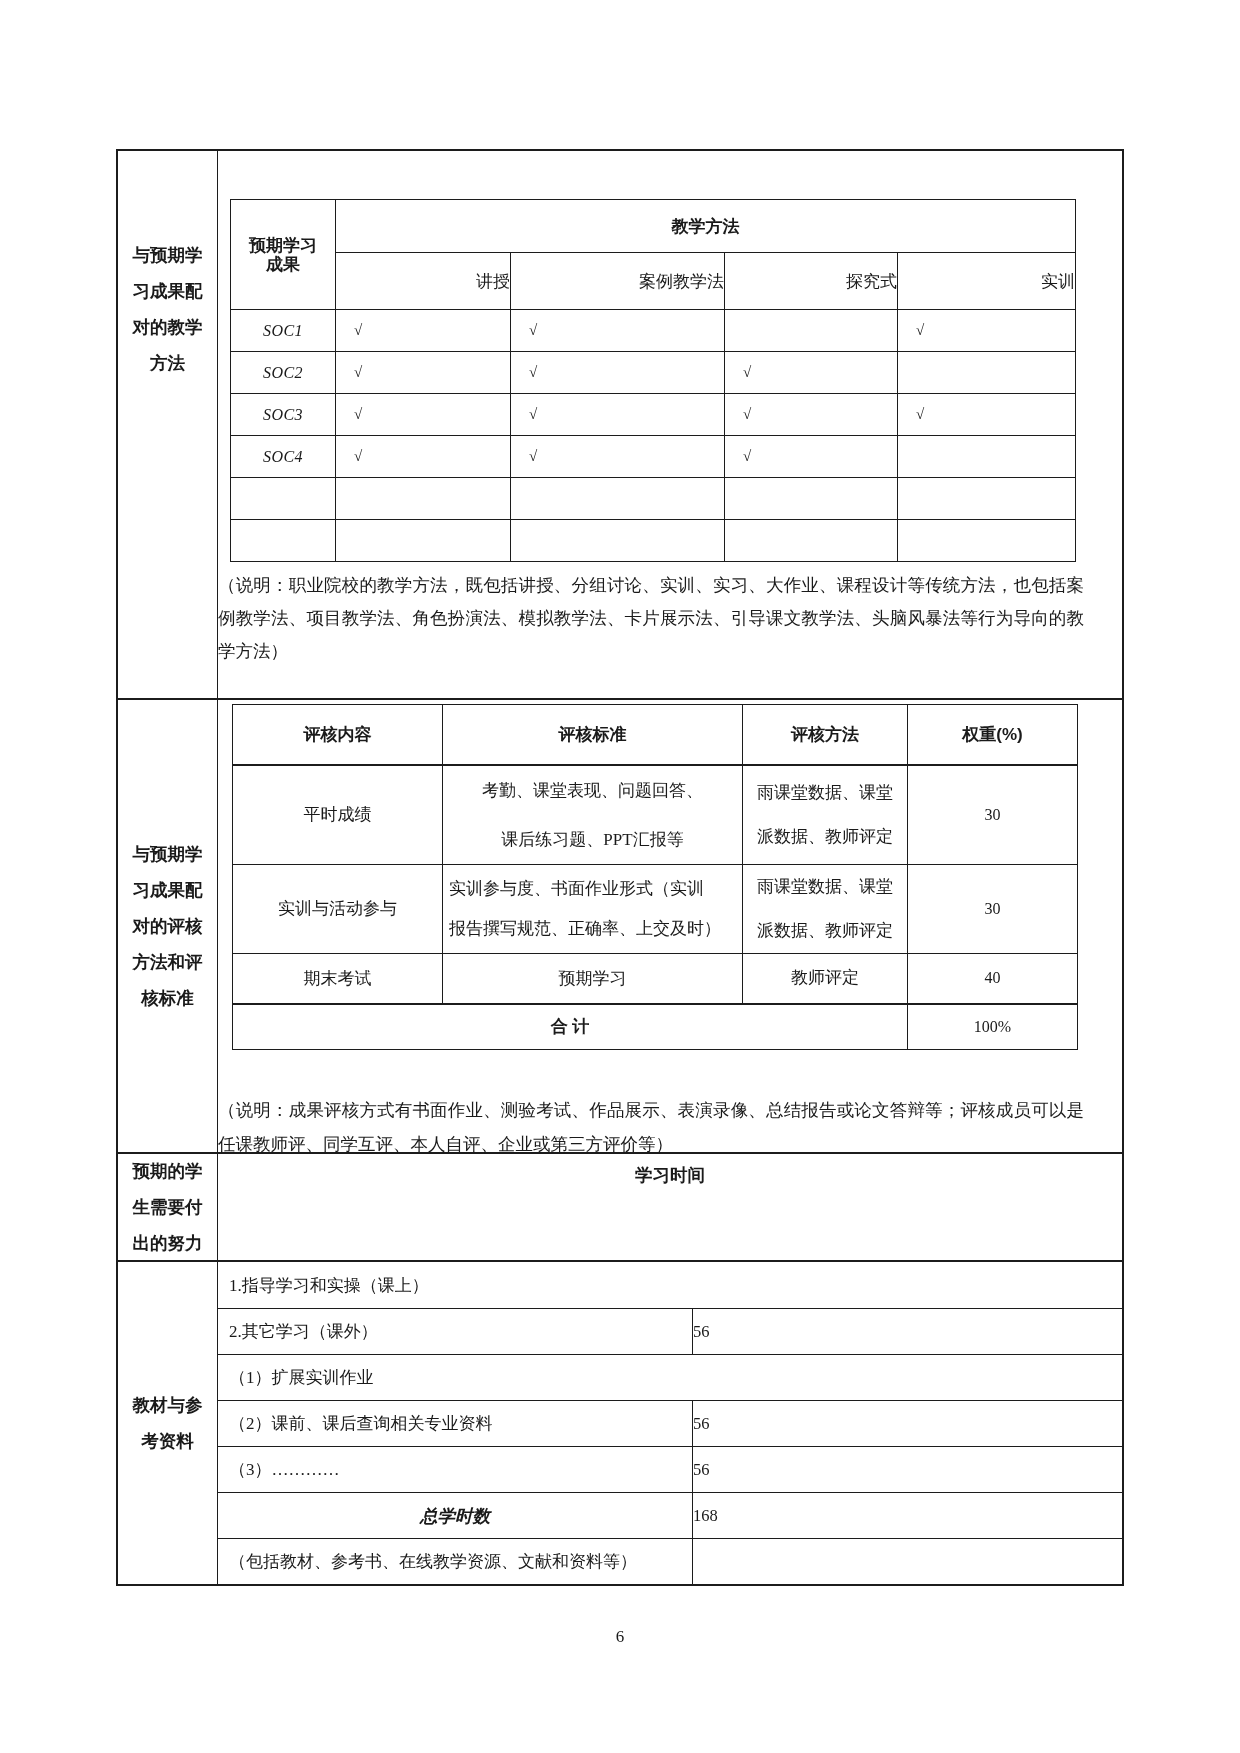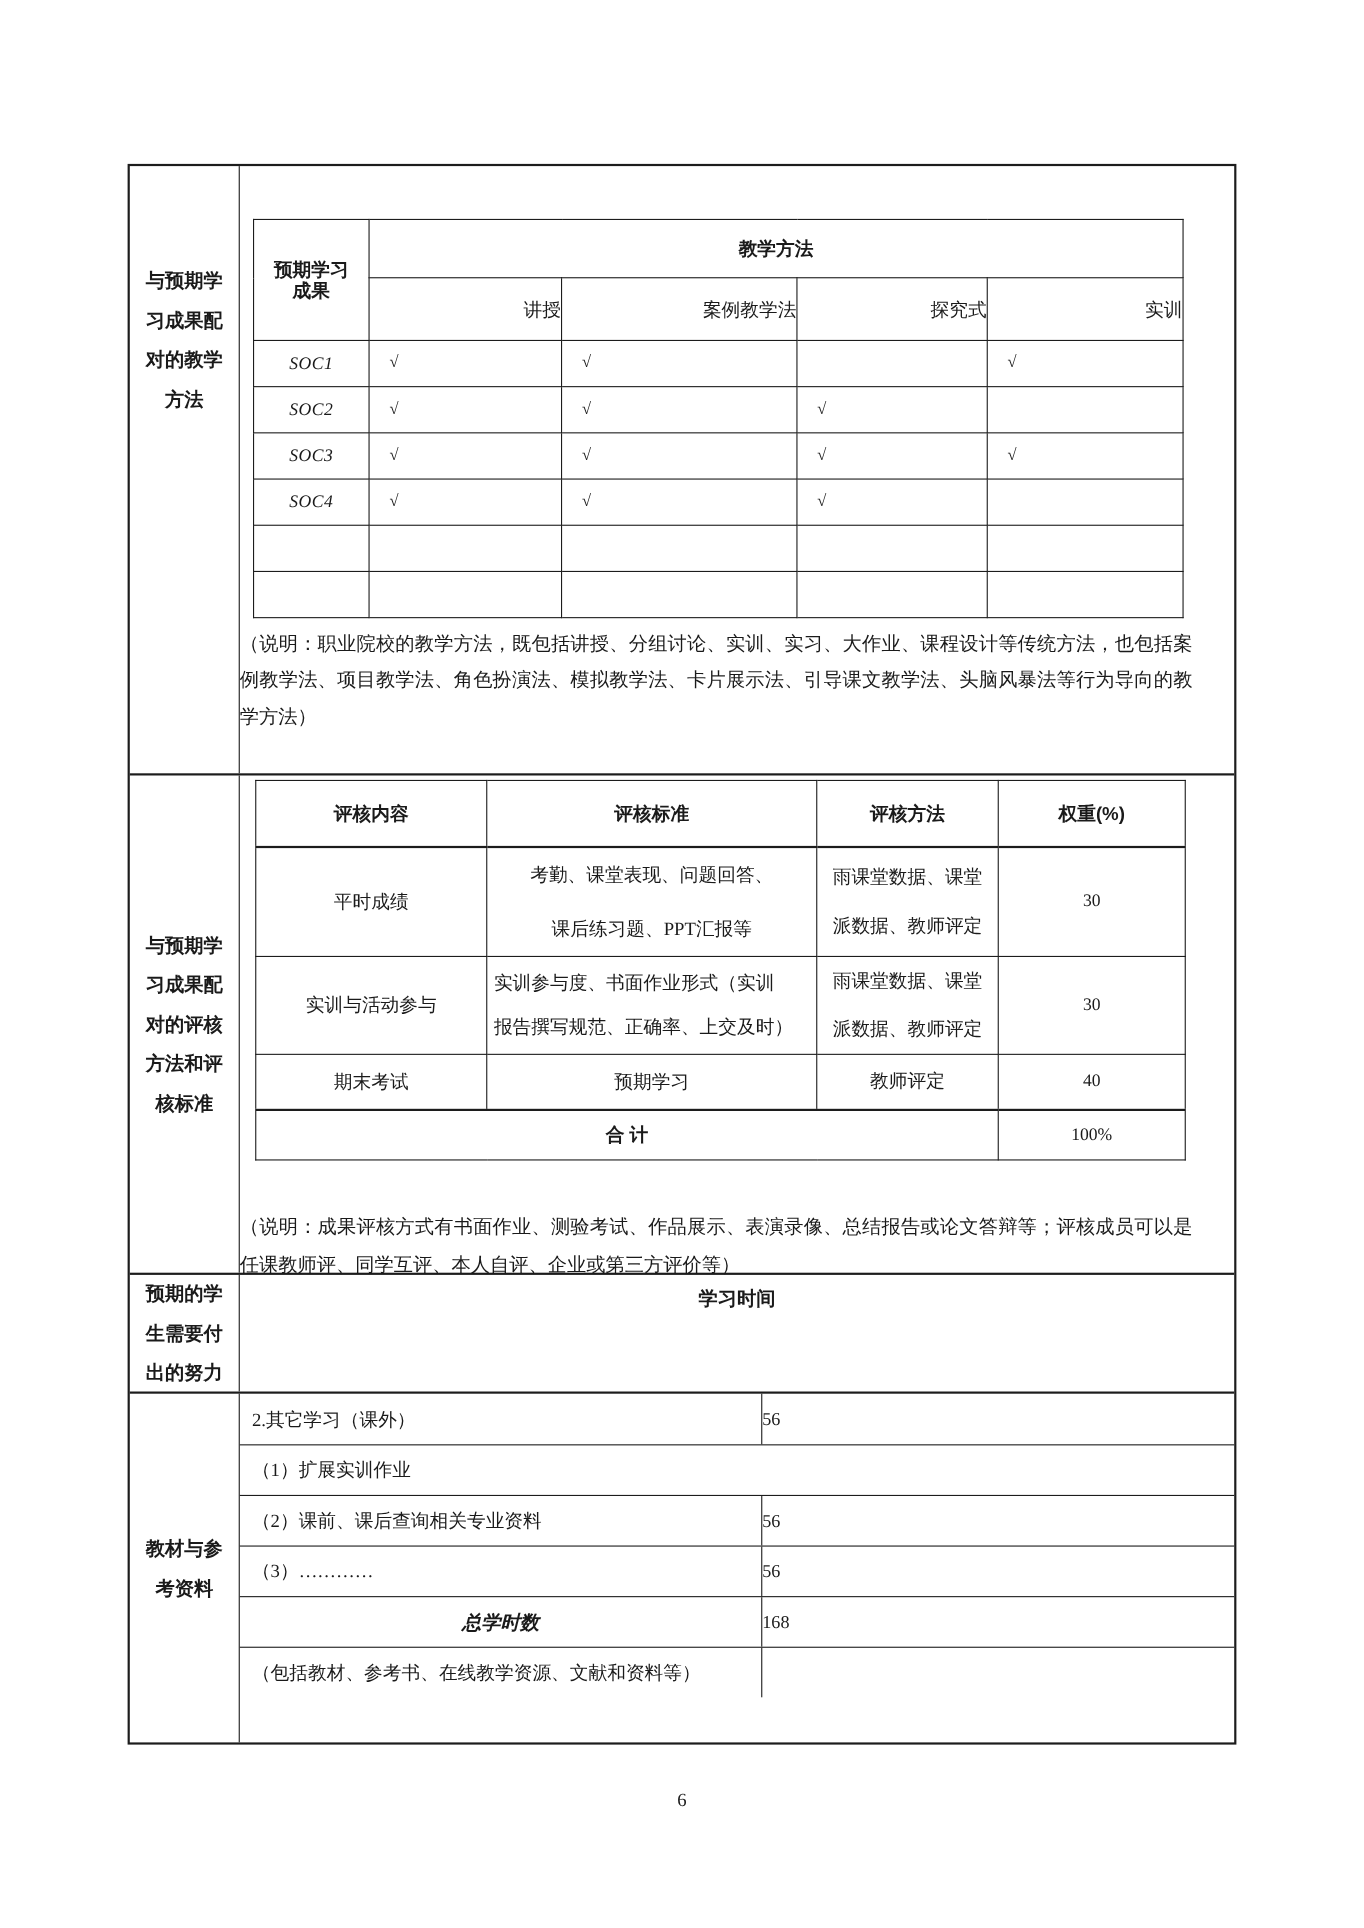--- a/index.html
+++ b/index.html
@@ -198,20 +198,23 @@
 出的努力</div>
     <div class="content">
       <div class="s3head b">学习时间</div>
     </div>
   </div>
 
   <div class="sec sec4">
     <div class="side preline">教材与参
 考资料</div>
     <div class="content">
+      <div class="s4row span">
+        <div class="s4l">1.指导学习和实操（课上）</div>
+      </div>
       <div class="s4row">
         <div class="s4l">2.其它学习（课外）</div>
         <div class="s4r">56</div>
       </div>
       <div class="s4row span">
         <div class="s4l">（1）扩展实训作业</div>
       </div>
       <div class="s4row">
         <div class="s4l">（2）课前、课后查询相关专业资料</div>
         <div class="s4r">56</div>

